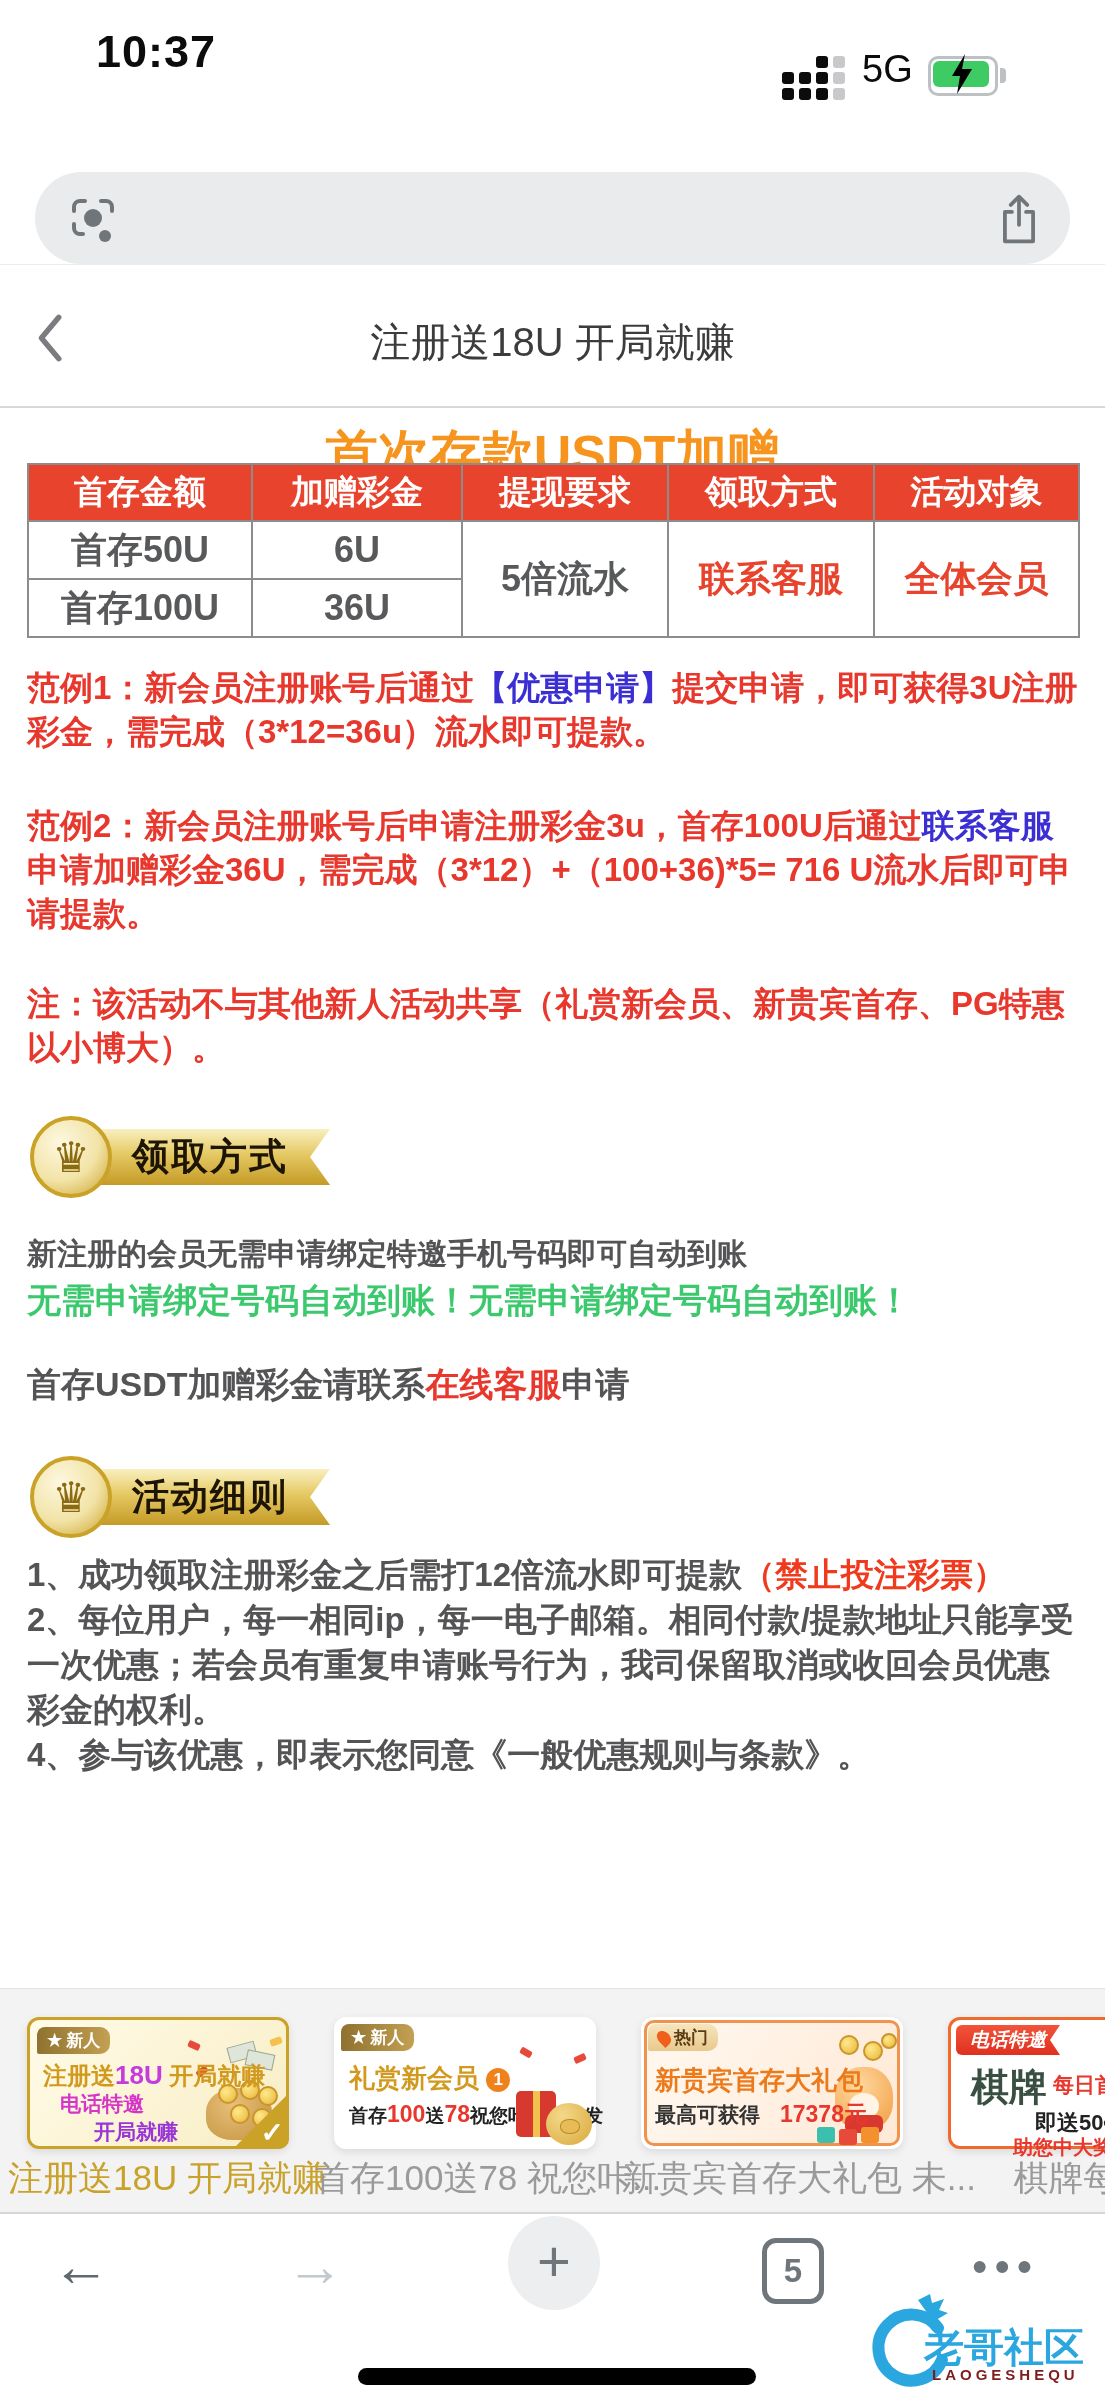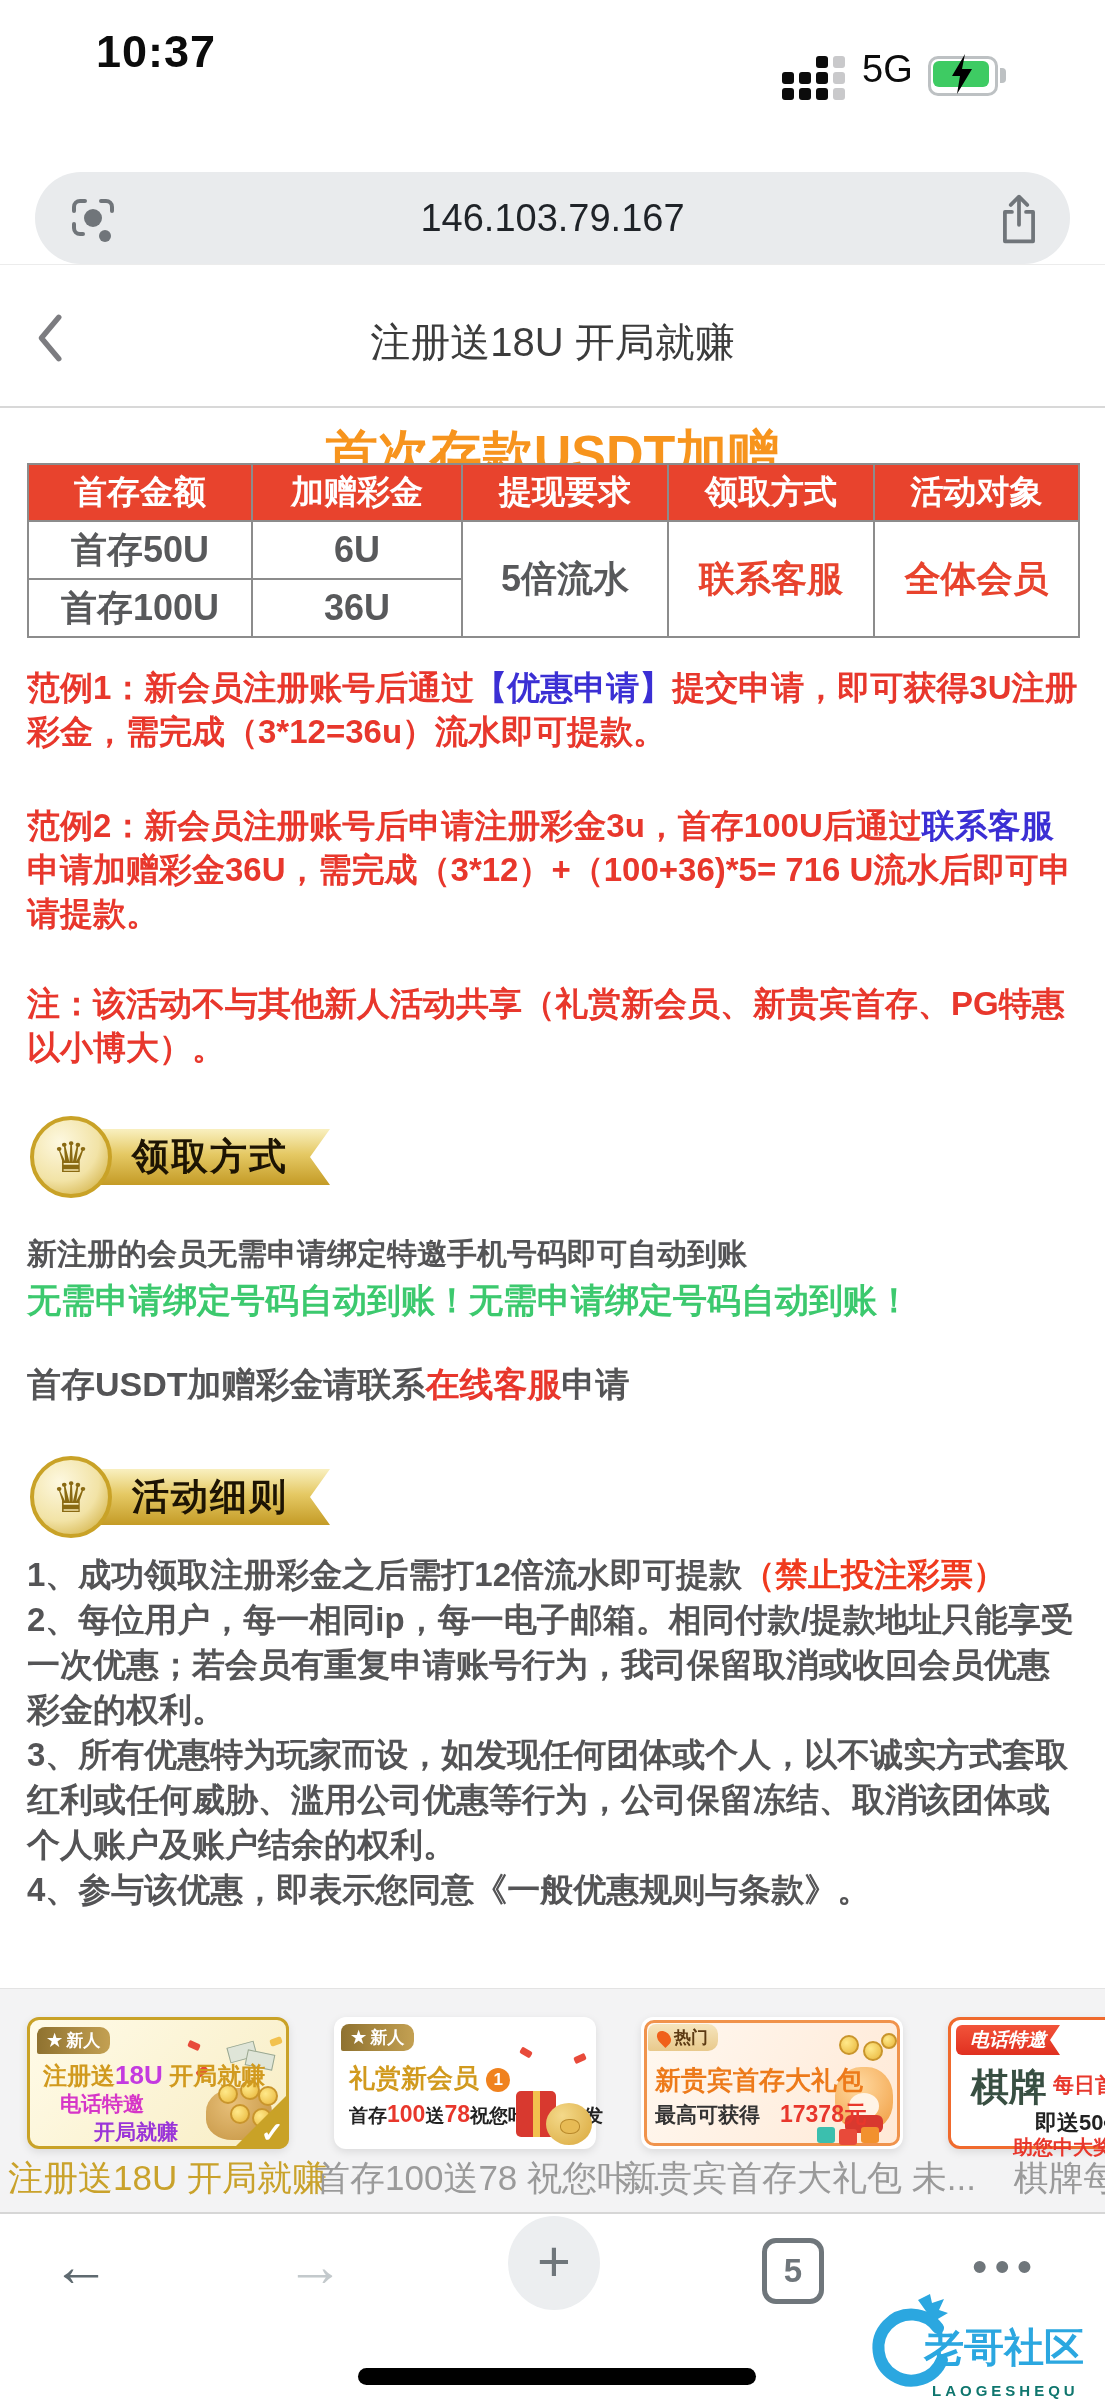--- a/index.html
+++ b/index.html
@@ -124,21 +124,21 @@
   .tb-fwd{position:absolute;left:286px;top:18px;font-size:58px;color:#c3c9cc;}
   .tb-plus-wrap{position:absolute;left:508px;top:2px;width:92px;height:94px;border-radius:50%;background:#eceef0;text-align:center;}
   .tb-plus{font-size:58px;color:#6f767b;line-height:90px;}
   .tb-tabs{position:absolute;left:762px;top:24px;width:52px;height:56px;border:5px solid #6f767b;border-radius:14px;text-align:center;line-height:56px;font-size:33px;font-weight:700;color:#6f767b;}
   .tb-dots{position:absolute;left:972px;top:28px;font-size:44px;color:#6f767b;letter-spacing:7px;}
   .home-indicator{left:358px;top:2368px;width:398px;height:17px;border-radius:9px;background:#000;}
 
   
   .watermark{left:862px;top:2294px;width:236px;height:104px;}
   .wm-text{position:absolute;left:62px;top:26px;font-size:40px;font-weight:700;color:#2ba7e0;white-space:nowrap;}
-  .wm-latin{position:absolute;left:70px;top:88px;font-size:15px;font-weight:700;color:#0f766e;letter-spacing:4px;}
+  .wm-latin{position:absolute;left:70px;top:72px;font-size:15px;font-weight:700;color:#7f1d1d;letter-spacing:4px;}
 </style>
 </head>
 <body>
 
 <div class="abs sb-time">10:37</div>
 
 <div class="abs sb-signal">
   <div class="col">
       <span class="dot"></span>
       <span class="dot"></span>
@@ -172,21 +172,20 @@
 <div class="abs url-pill">
   <svg class="abs lens-icon" width="52" height="52" viewBox="0 0 52 52">
     <g stroke="#70757a" stroke-width="4" fill="none" stroke-linecap="round">
       <path d="M7 17 v-4 a6 6 0 0 1 6-6 h5"></path>
       <path d="M45 17 v-4 a6 6 0 0 0 -6-6 h-5"></path>
       <path d="M7 30 v4 a6 6 0 0 0 6 6 h3"></path>
     </g>
     <circle cx="26" cy="24" r="9" fill="#70757a"></circle>
     <circle cx="38" cy="42" r="6" fill="#70757a"></circle>
   </svg>
-  <div class="abs url-text">146.103.79.167</div>
   <svg class="abs share-icon" width="44" height="54" viewBox="0 0 36 46">
     <g stroke="#70757a" stroke-width="3.2" fill="none" stroke-linecap="round" stroke-linejoin="round">
       <path d="M12 17 H6 V42 H30 V17 H24"></path>
       <line x1="18" y1="28" x2="18" y2="5"></line>
       <path d="M11 11 L18 4 L25 11"></path>
     </g>
   </svg>
 </div>
 
 <div class="abs nav-bar">
@@ -261,21 +260,20 @@
       <span>活动细则</span>
     </div>
   <div class="badge-coin">
       <span>♛</span>
     </div>
 </div>
 
 <div class="abs para grayt rules" style="top:1552px;">
   <p><span>1、成功领取注册彩金之后需打12倍流水即可提款</span><span class="red" style="color:#f03a1e;">（禁止投注彩票）</span></p>
   <p>2、每位用户，每一相同ip，每一电子邮箱。相同付款/提款地址只能享受一次优惠；若会员有重复申请账号行为，我司保留取消或收回会员优惠彩金的权利。</p>
-  <p>3、所有优惠特为玩家而设，如发现任何团体或个人，以不诚实方式套取红利或任何威胁、滥用公司优惠等行为，公司保留冻结、取消该团体或个人账户及账户结余的权利。</p>
   <p>4、参与该优惠，即表示您同意《一般优惠规则与条款》。</p>
 </div>
 
 <div class="abs carousel">
 
   <div class="promo-card card1">
     <div class="card-badge">
         <span>★</span>
         <span>新人</span>
       </div>

